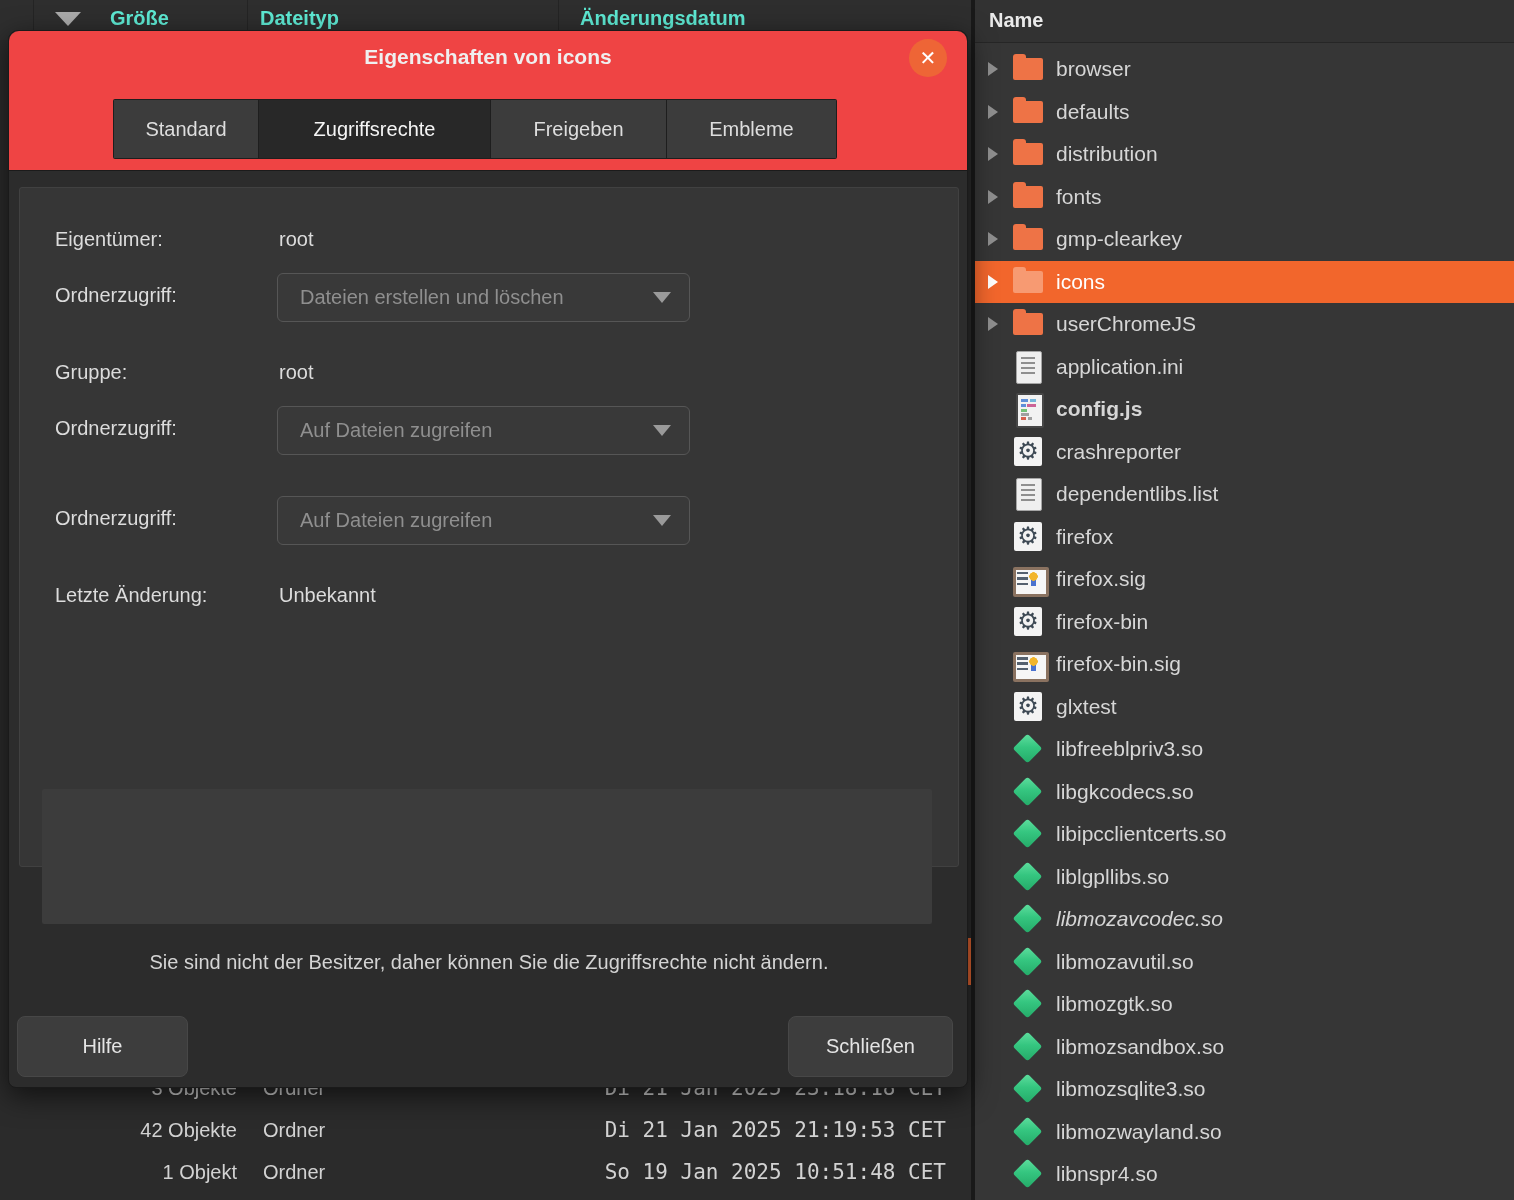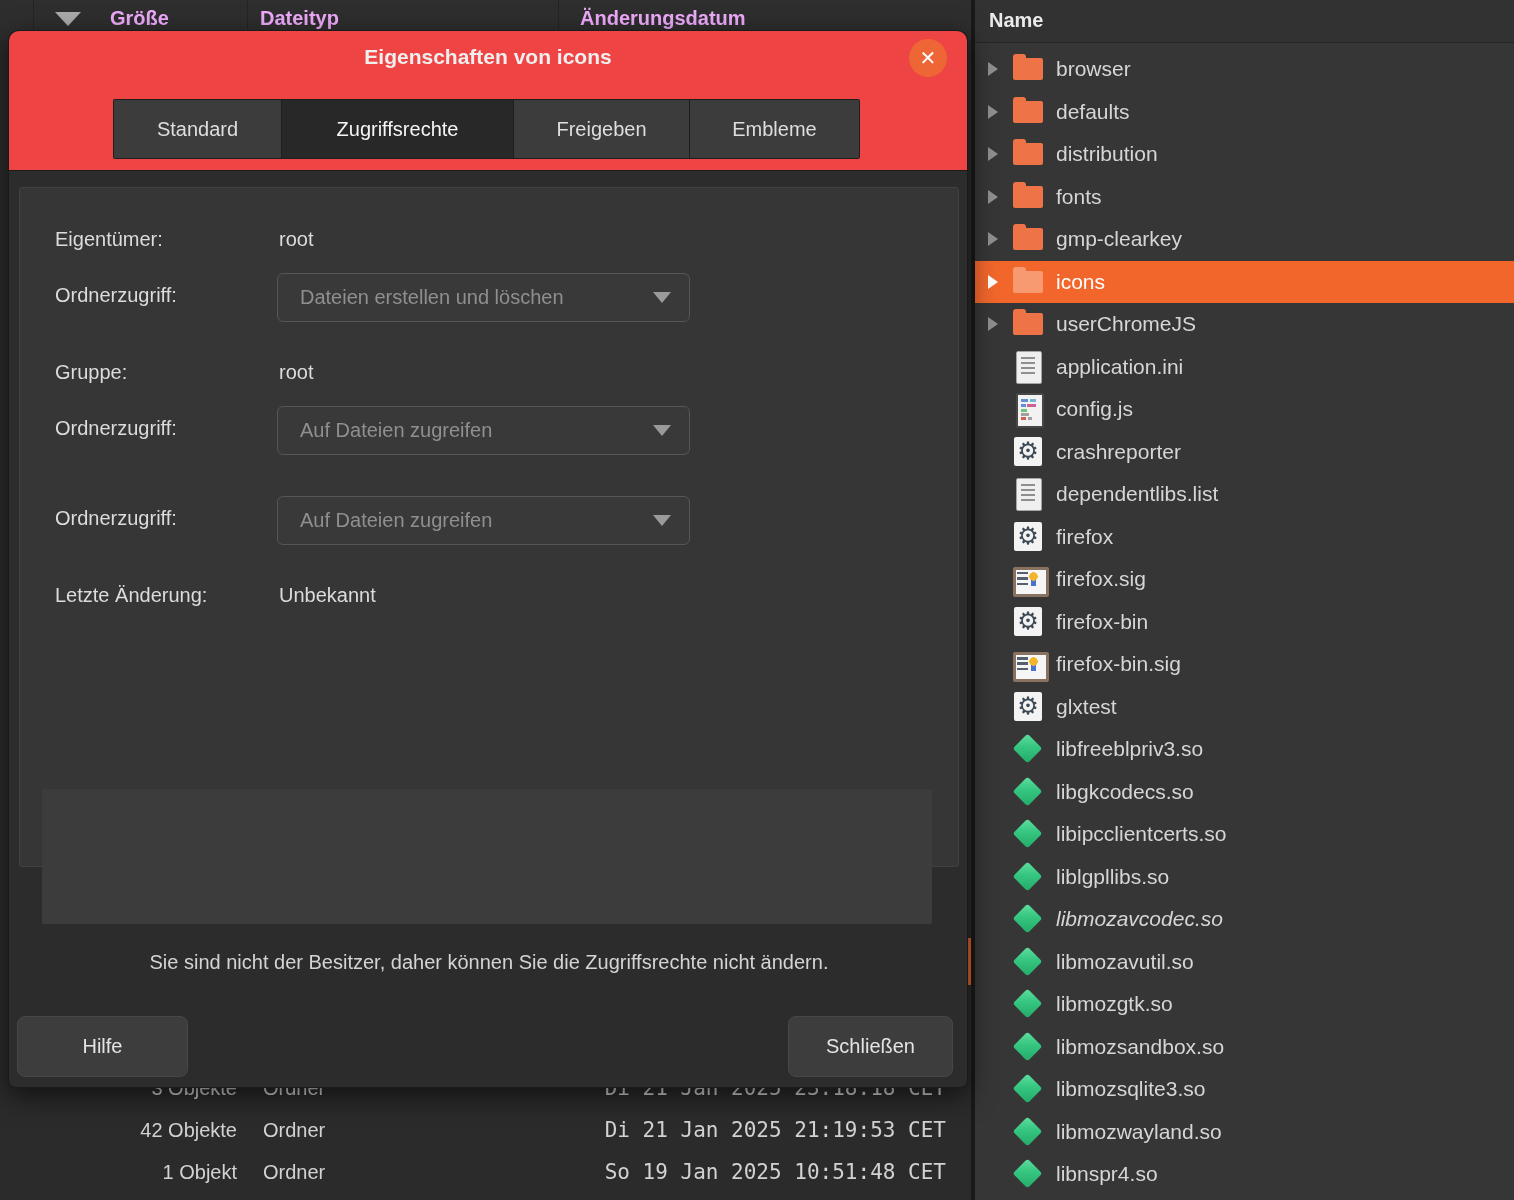--- a/index.html
+++ b/index.html
@@ -2,21 +2,21 @@
 <html><head>
 <meta charset="utf-8">
 <style>
   *{margin:0;padding:0;box-sizing:border-box}
   html,body{width:1514px;height:1200px;overflow:hidden;background:#2B2B2B;
     font-family:"Liberation Sans",sans-serif;}
   .stage{position:relative;width:1514px;height:1200px;}
 
   
   .bg-header{position:absolute;left:0;top:0;width:975px;height:40px;background:#2E2E2E;
-    color:#f0abfc;font-weight:700;font-size:20px;z-index:1;}
+    color:#5eead4;font-weight:700;font-size:20px;z-index:1;}
   .bg-header .col{position:absolute;top:7px;white-space:nowrap;}
   .col-size{left:110px}.col-type{left:260px}.col-date{left:580px}
   .hsep{position:absolute;top:0;width:1px;height:40px;background:#242424}
   .sort-arrow{position:absolute;left:55px;top:12px;width:0;height:0;
     border-left:13px solid transparent;border-right:13px solid transparent;
     border-top:14px solid #ABABAB;}
   .bg-row{position:absolute;left:0;width:975px;height:42px;font-size:20px;color:#D2D2D2;z-index:1;}
   .bg-objects{position:absolute;right:738px;top:8px;white-space:nowrap;}
   .bg-type{position:absolute;left:263px;top:8px;white-space:nowrap;}
   .bg-date{position:absolute;right:29px;top:7px;font-family:"DejaVu Sans Mono",monospace;
@@ -91,21 +91,21 @@
   .title{position:absolute;left:0;right:0;top:14px;text-align:center;color:#EFEFEF;
     font-size:21px;font-weight:700;}
   .close{position:absolute;left:900px;top:8px;width:38px;height:38px;border-radius:50%;
     background:#EE6536;display:flex;align-items:center;justify-content:center;cursor:default;}
   .close span{color:#FFF;font-size:20px;font-weight:700;font-family:"DejaVu Sans",sans-serif;}
   .tabs{position:absolute;left:104px;top:68px;height:60px;display:flex;background:#1E1E1E;
     padding:1px;gap:1px;border-radius:2px;}
   .tab{height:58px;display:flex;align-items:center;justify-content:center;background:#3C3C3C;
     color:#DEDEDE;font-size:20px;}
   .tab.active{background:#282828;color:#F5F5F5;}
-  .tab:nth-child(1){width:167px}.tab:nth-child(2){width:231px}
+  .tab:nth-child(1){width:144px}.tab:nth-child(2){width:231px}
   .tab:nth-child(3){width:175px}.tab:nth-child(4){width:169px}
 
   .panel{position:absolute;left:10px;top:156px;width:940px;height:680px;background:#363636;
     border:1px solid #414141;border-radius:3px;}
   .flabel{position:absolute;left:35px;color:#DCDCDC;font-size:20px;white-space:nowrap;}
   .fvalue{position:absolute;left:259px;color:#DCDCDC;font-size:20px;white-space:nowrap;}
   .dropdown{position:absolute;left:257px;width:413px;height:49px;border:1px solid #565656;
     border-radius:6px;background:#393939;display:flex;align-items:center;
     justify-content:space-between;padding:0 18px 0 22px;color:#8F8F8F;font-size:20px;}
   .dd-text{white-space:nowrap;}
@@ -192,21 +192,21 @@
         <div class="tree-row" style="top: 303px;">
           <span class="expander"></span>
           <span class="ficon icon-folder"></span>
           <span class="tlabel">userChromeJS</span>
         </div>
         <div class="tree-row" style="top: 345.5px;">
           <span class="expander noexp"></span>
           <span class="ficon icon-text"></span>
           <span class="tlabel">application.ini</span>
         </div>
-        <div class="tree-row" style="top: 388px;">
+        <div class="tree-row" style="top: 388px; font-weight: bold;">
           <span class="expander noexp"></span>
           <span class="ficon icon-code"></span>
           <span class="tlabel">config.js</span>
         </div>
         <div class="tree-row" style="top: 430.5px;">
           <span class="expander noexp"></span>
           <span class="ficon icon-exec">
             <span class="gear">⚙</span>
           </span>
           <span class="tlabel">crashreporter</span>

